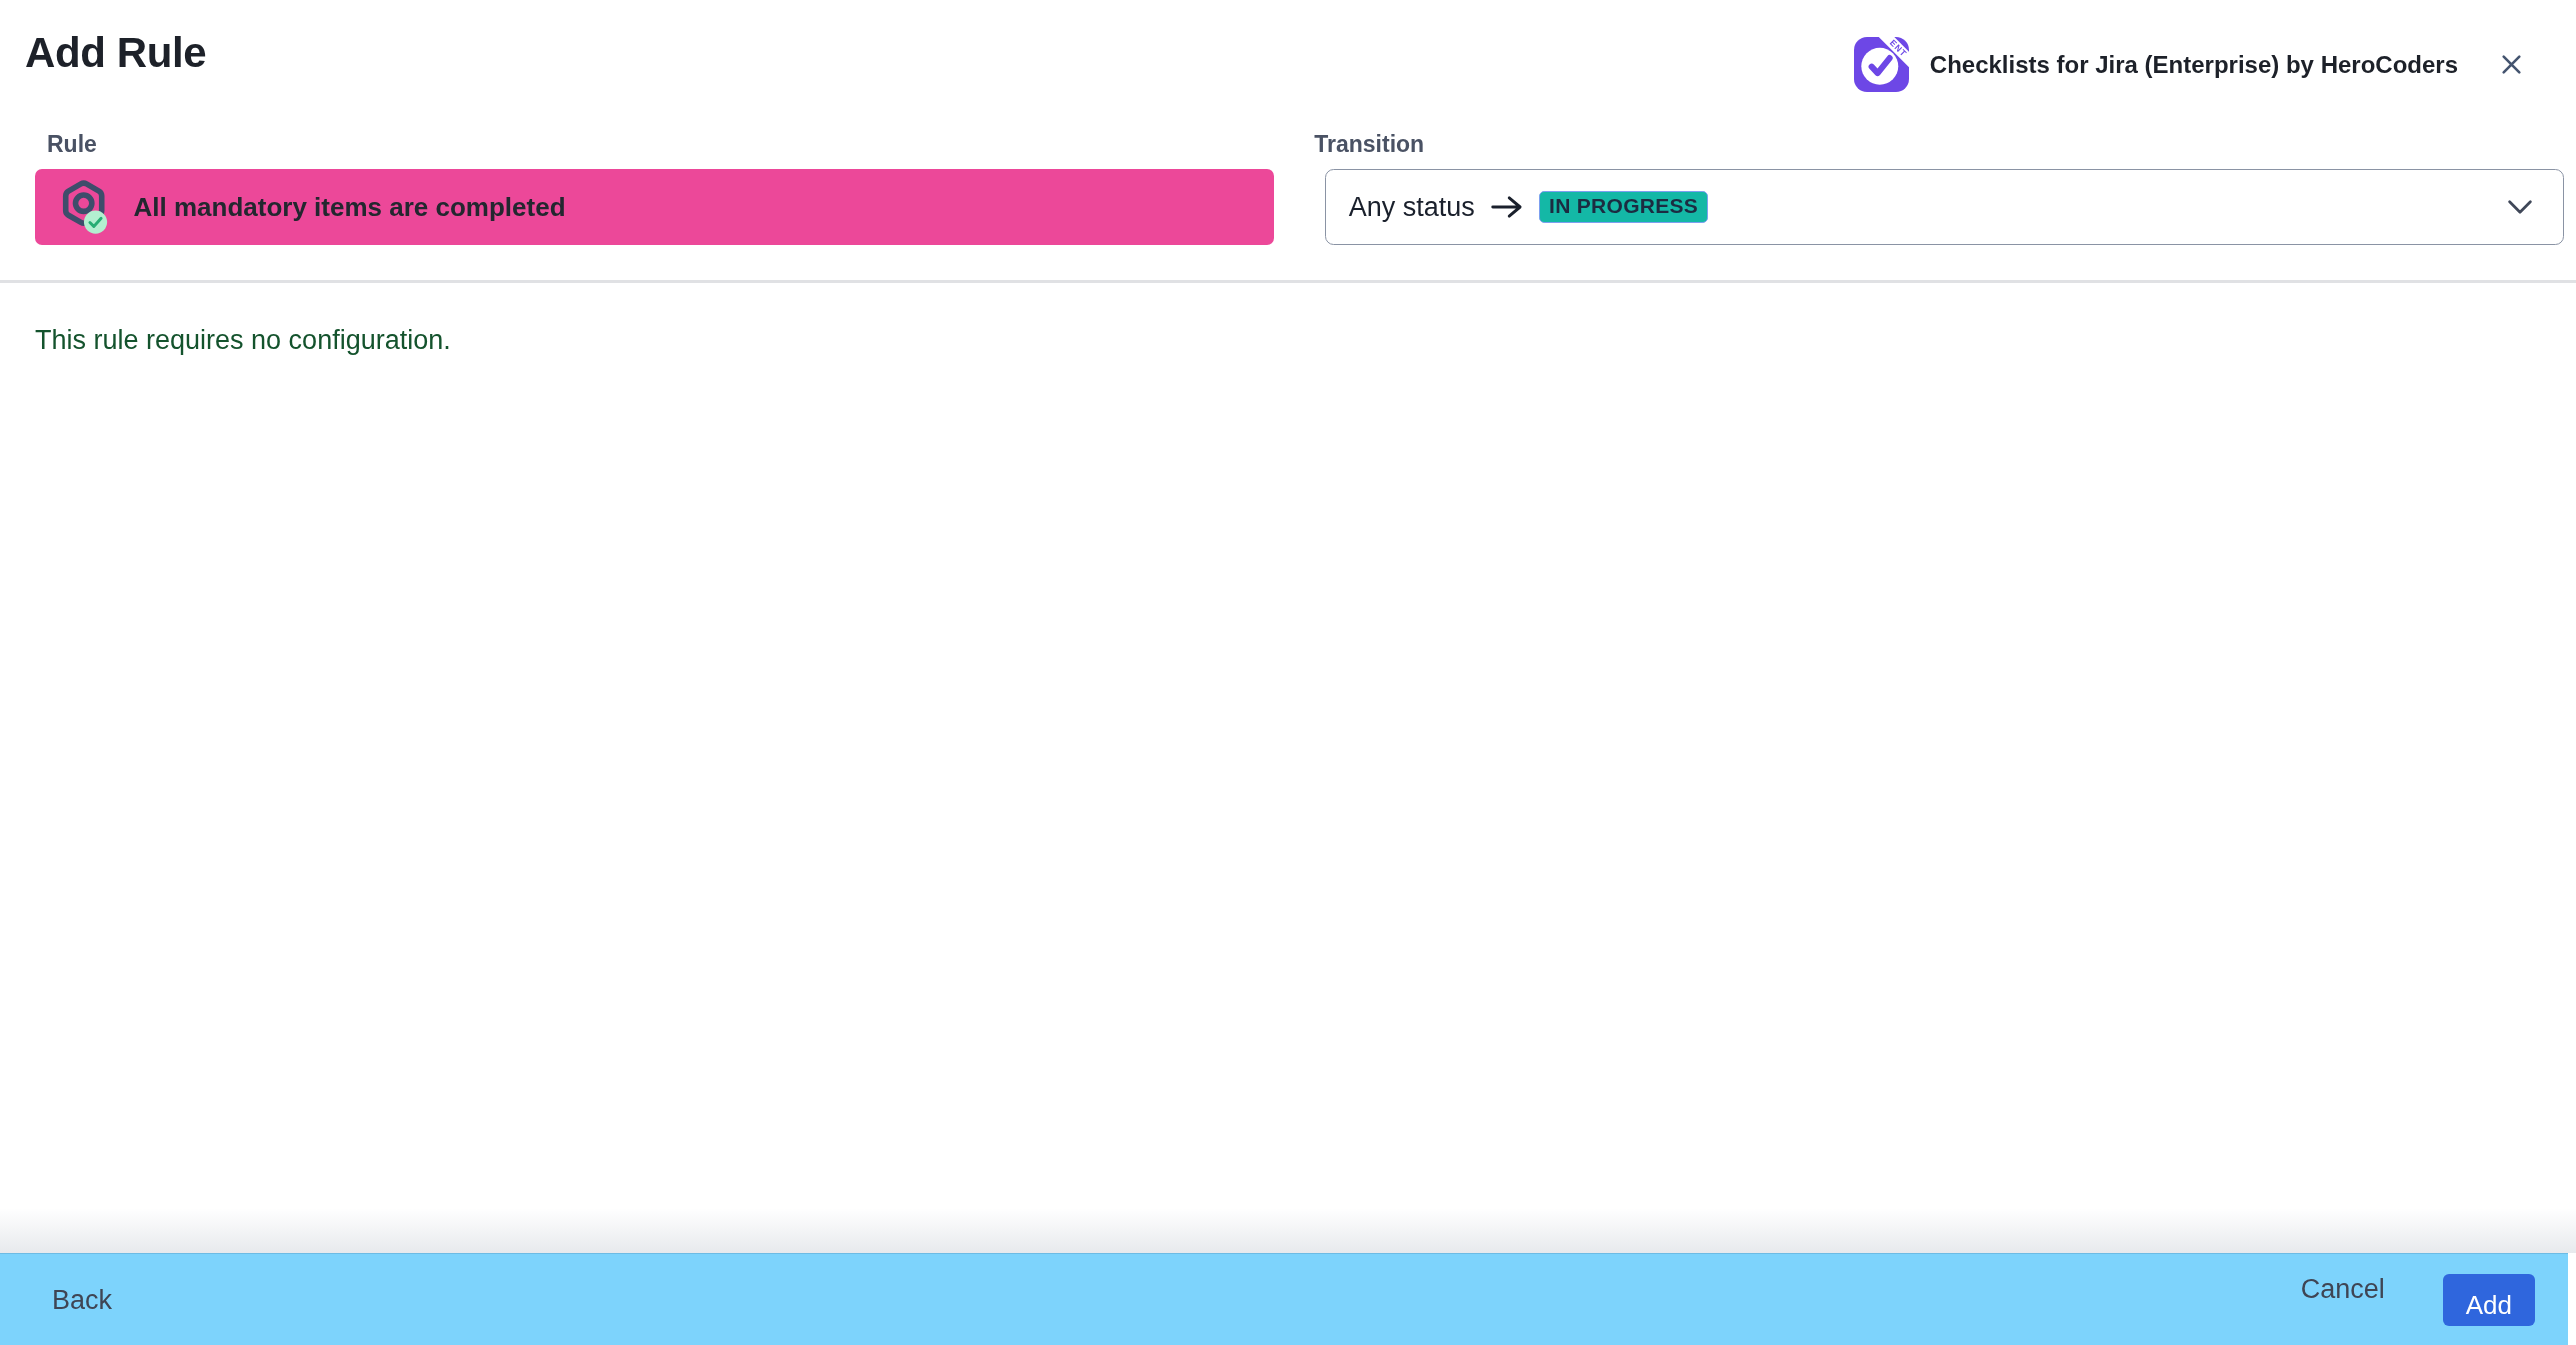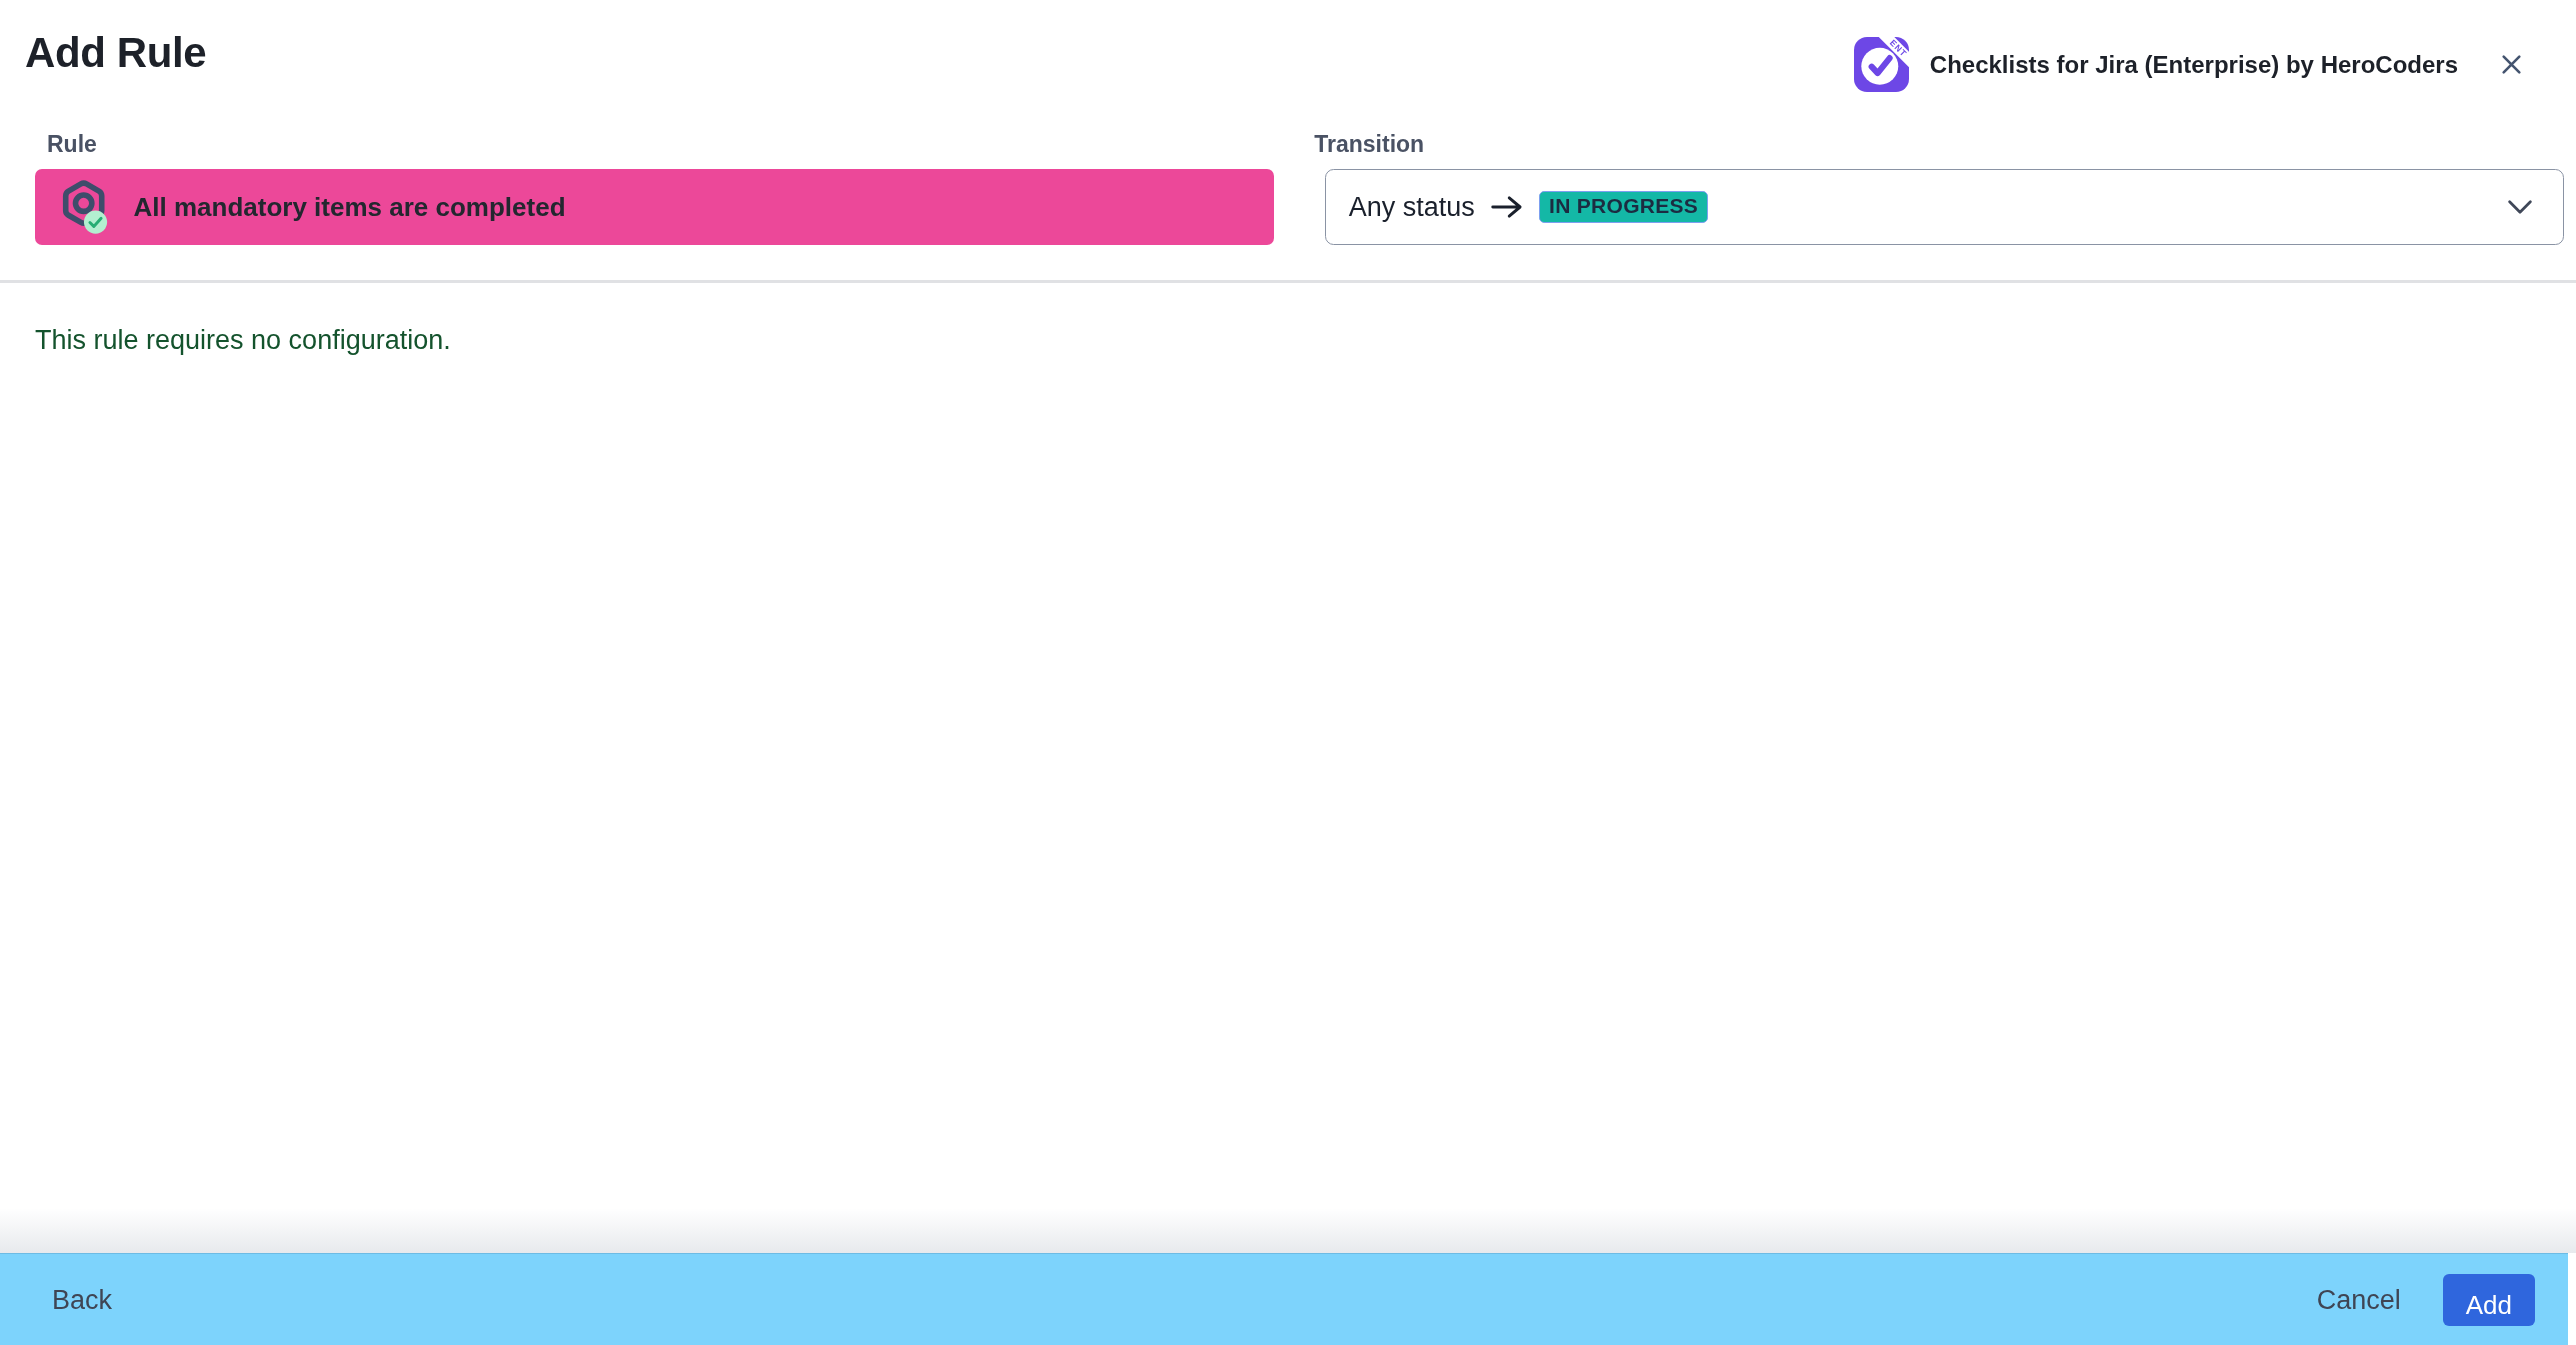--- a/index.html
+++ b/index.html
@@ -94,21 +94,21 @@
   .dialog-footer {
     position: absolute; left: 0; right: 8px; bottom: 0; height: 93px;
     background: #7dd3fc; border-top: 1.7px solid rgba(9,30,66,0.13);
     display: flex; align-items: center; justify-content: space-between;
     padding: 0 33px 0 52px; box-sizing: border-box;
   }
   .text-btn {
     background: none; border: none; padding: 0; cursor: pointer;
     font-size: 27px; color: #3f4554;
   }
-  .footer-right { display: flex; align-items: center; gap: 42px; }
+  .footer-right { display: flex; align-items: flex-start; gap: 58px; }
   .add-btn {
     background: #2f66dd; color: #ffffff; border: none; border-radius: 6px;
     height: 52px; padding: 16px 23px; font-size: 26px; font-weight: 500; cursor: pointer;
   }
 </style>
 </head>
 <body>
 
 <div class="page">
 

